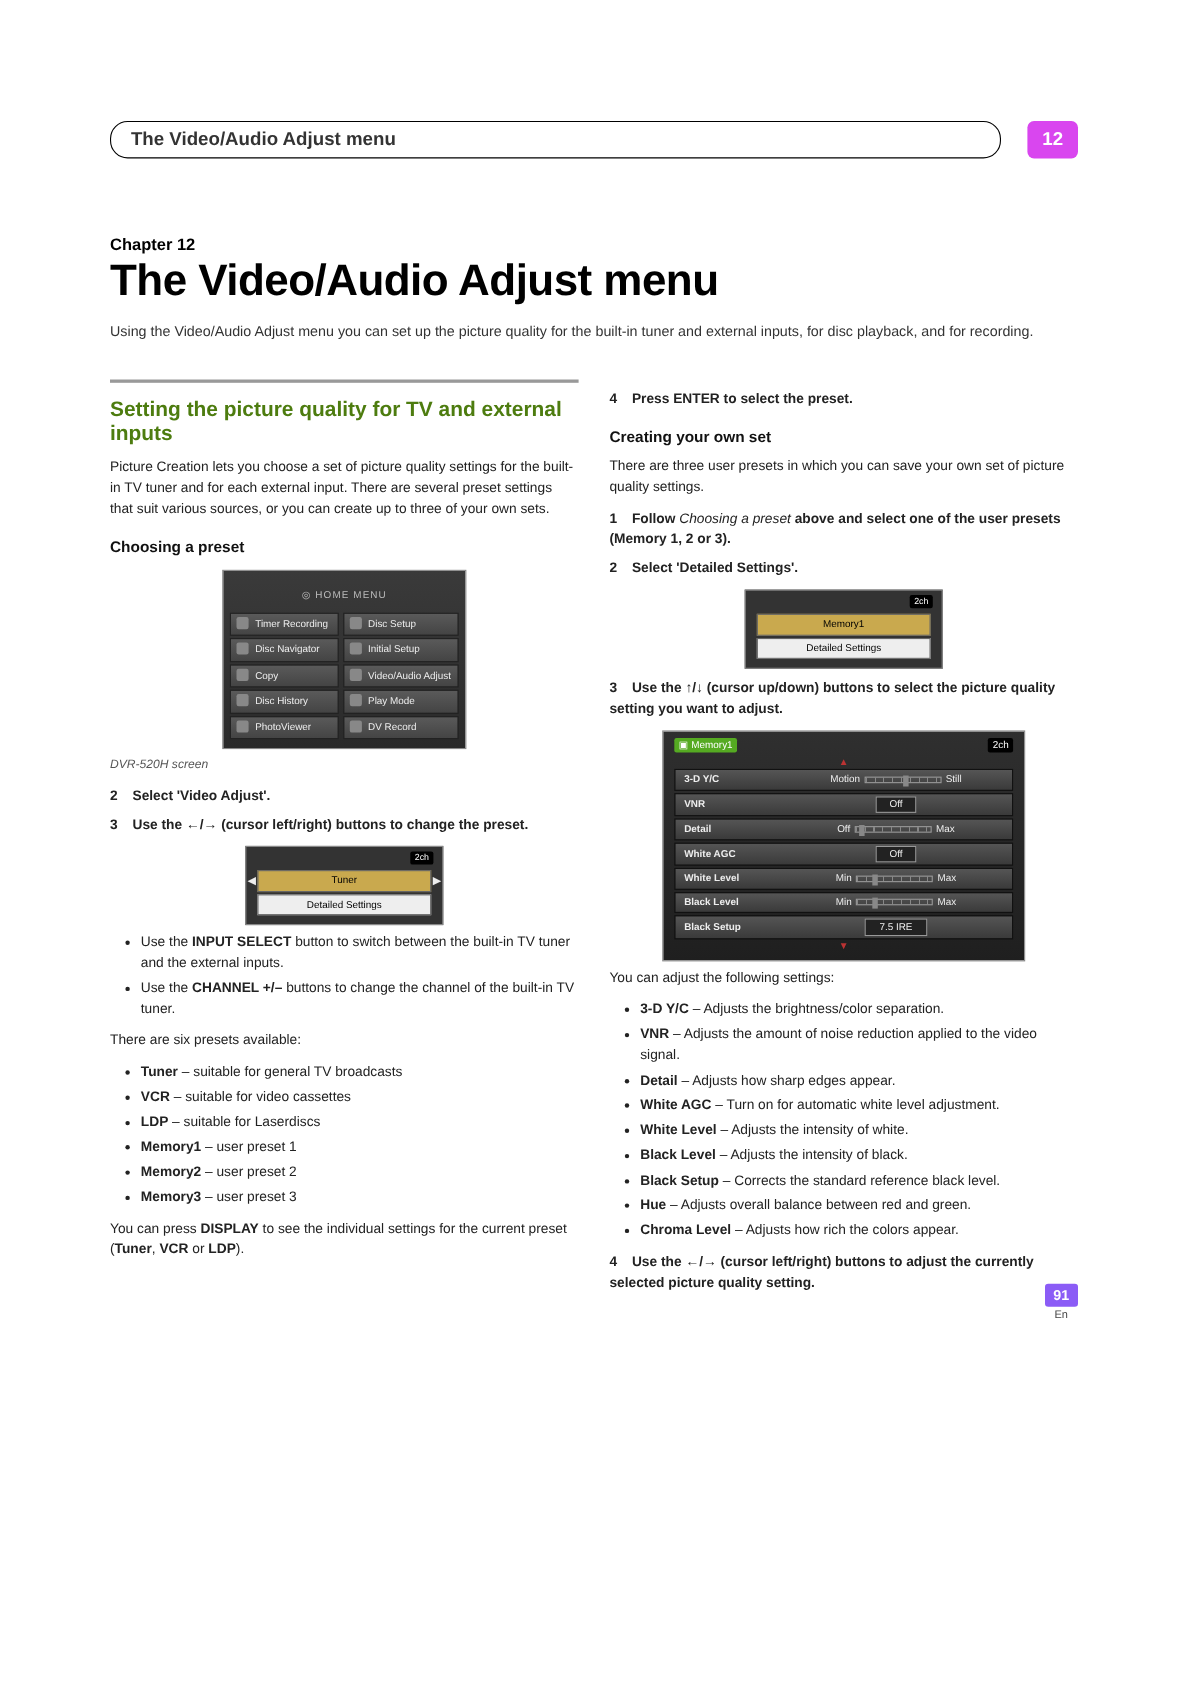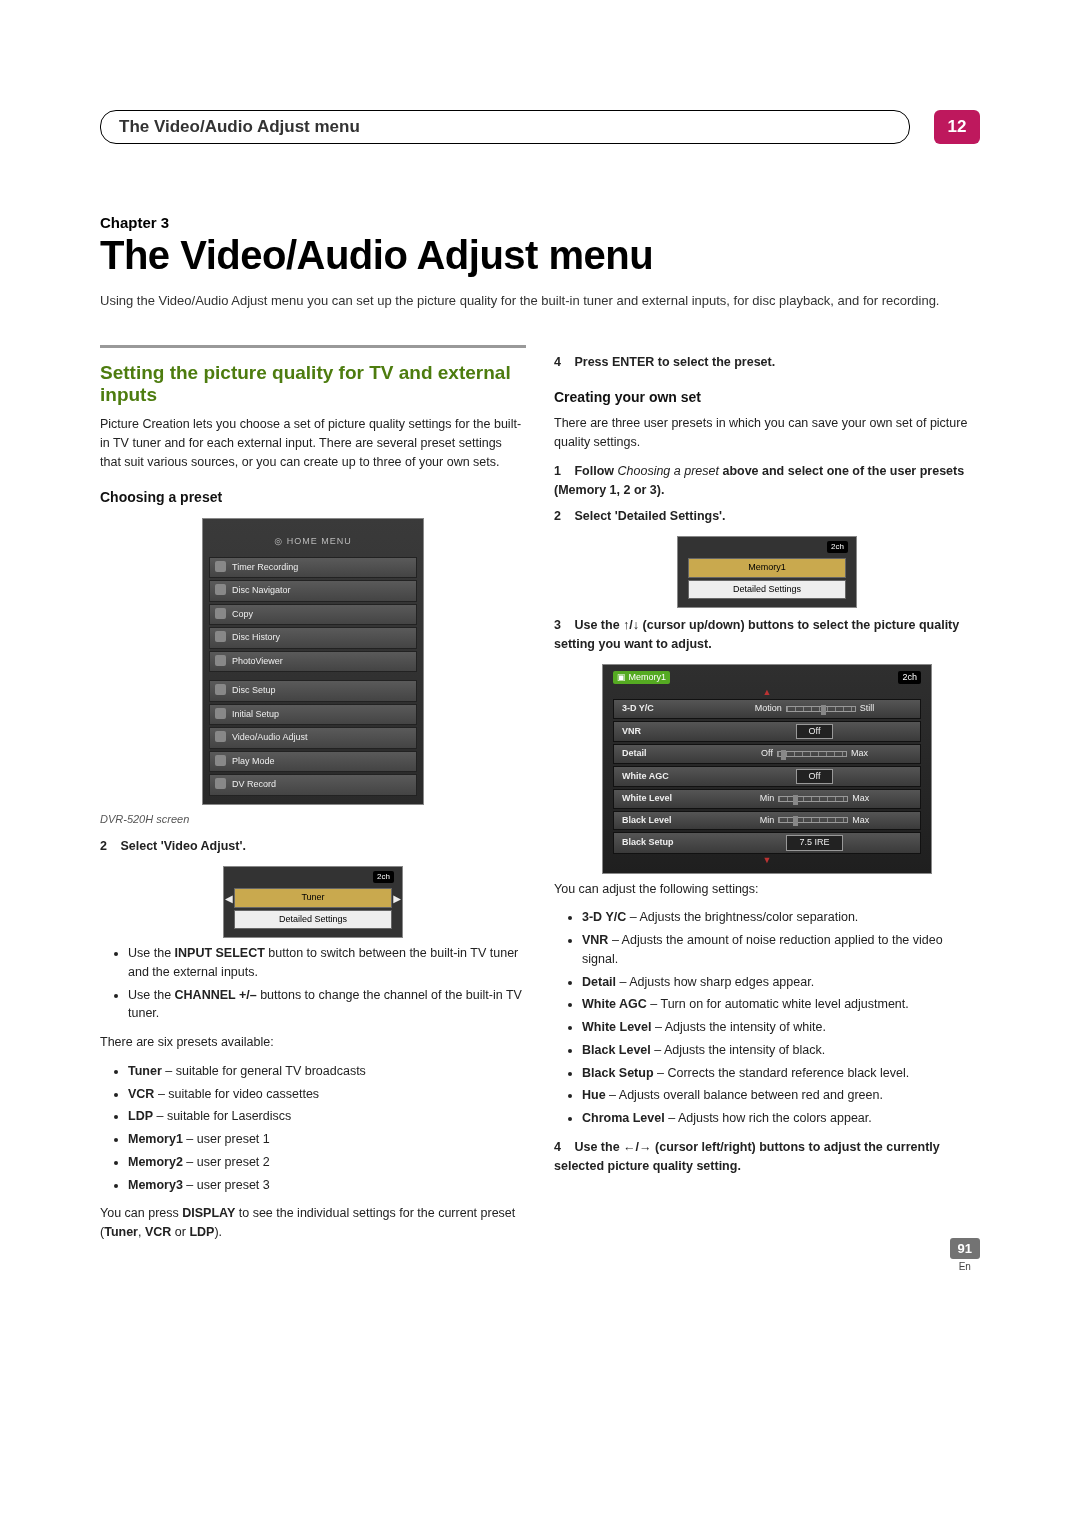--- a/index.html
+++ b/index.html
@@ -30,21 +30,21 @@
     align-items: center;
     padding: 0 18px;
     font-weight: bold;
     font-size: 17px;
     color: #333;
     position: relative;
   }
   .chapter-badge {
     width: 46px;
     height: 34px;
-    background: #be185d;
+    background: #d946ef;
     color: #fff;
     font-weight: bold;
     font-size: 17px;
     border-radius: 6px;
     display: flex;
     align-items: center;
     justify-content: center;
     margin-left: 24px;
   }
   .chapter-line { font-weight: bold; font-size: 15px; margin-bottom: 2px; }
@@ -66,21 +66,21 @@
   
   .osd {
     margin: 10px auto 6px auto;
     background: linear-gradient(#3a3a3a,#2a2a2a);
     border: 1px solid #888;
     color: #ddd;
     font-size: 10px;
   }
   .osd-home { width: 222px; padding: 16px 0 6px 0; }
   .osd-home .logo { text-align:center; font-size:9px; color:#bbb; margin-bottom:6px; letter-spacing:1px; }
-  .osd-grid { display:flex; gap:4px; padding: 0 6px; flex-direction: column; }
+  .osd-grid { display:flex; gap:4px; padding: 0 6px; }
   .osd-colm { flex:1; }
   .osd-item {
     background: linear-gradient(#5a5a5a,#444);
     border:1px solid #222;
     margin:2px 0;
     padding:3px 6px 3px 22px;
     position:relative;
     font-size:9px;
     color:#eee;
     white-space:nowrap;
@@ -124,36 +124,36 @@
   .drow .dn { flex:0 0 95px; font-weight:bold; }
   .drow .dv { flex:1; text-align:center; display:flex; justify-content:center; align-items:center; gap:4px;}
   .slider {
     display:inline-block; width:70px; height:6px;
     border:1px solid #999; position:relative; background:repeating-linear-gradient(90deg,#888 0 1px,transparent 1px 8px);
   }
   .slider .knob { position:absolute; top:-2px; width:5px; height:10px; background:#888; }
   .pillbox { display:inline-block; border:1px solid #999; padding:0 12px; font-size:9px; background:#222;}
   
   .page-num-wrap { position:absolute; right: 100px; bottom: 40px; text-align:center; }
-  .page-num { background:#737373; color:#fff; font-weight:bold; padding:3px 8px; border-radius:3px; font-size:13px; display:inline-block; }
+  .page-num { background:#8b5cf6; color:#fff; font-weight:bold; padding:3px 8px; border-radius:3px; font-size:13px; display:inline-block; }
   .page-lang { font-size:10px; color:#444; margin-top:2px; }
 </style>
 </head>
 <body>
 
 <div class="page">
 
   <div class="header-row">
     <div class="header-title-wrap">
       <span>The Video/Audio Adjust menu</span>
     </div>
     <div class="chapter-badge">12</div>
   </div>
 
-  <div class="chapter-line">Chapter 3</div>
+  <div class="chapter-line">Chapter 12</div>
   <h1 class="main-title">The Video/Audio Adjust menu</h1>
   <p class="intro">Using the Video/Audio Adjust menu you can set up the picture quality for the built-in tuner and external inputs, for disc playback, and for recording.</p>
 
   <div class="cols">
 
     <div class="col">
       <div class="col-divider"></div>
       <h2 class="section">Setting the picture quality for TV and external inputs</h2>
       <p class="body">Picture Creation lets you choose a set of picture quality settings for the built-in TV tuner and for each external input. There are several preset settings that suit various sources, or you can create up to three of your own sets.</p>
 
@@ -179,20 +179,24 @@
           </div>
         </div>
       </div>
       <div class="caption">DVR-520H screen</div>
 
       <p class="step">
         <b class="num">2</b>
         <b>Select 'Video Adjust'.</b>
       </p>
 
+      <p class="step">
+        <b class="num">3</b>
+        <b><span>Use the </span><span class="arrow">←/→</span><span> (cursor left/right) buttons to change the preset.</span></b>
+      </p>
 
       <div class="osd osd-small">
         <div class="topbar">
             <span class="badge">2ch</span>
           </div>
         <div class="osd-row sel">
           <span class="tri-l">◀</span>
           <span>Tuner</span>
           <span class="tri-r">▶</span>
         </div>

